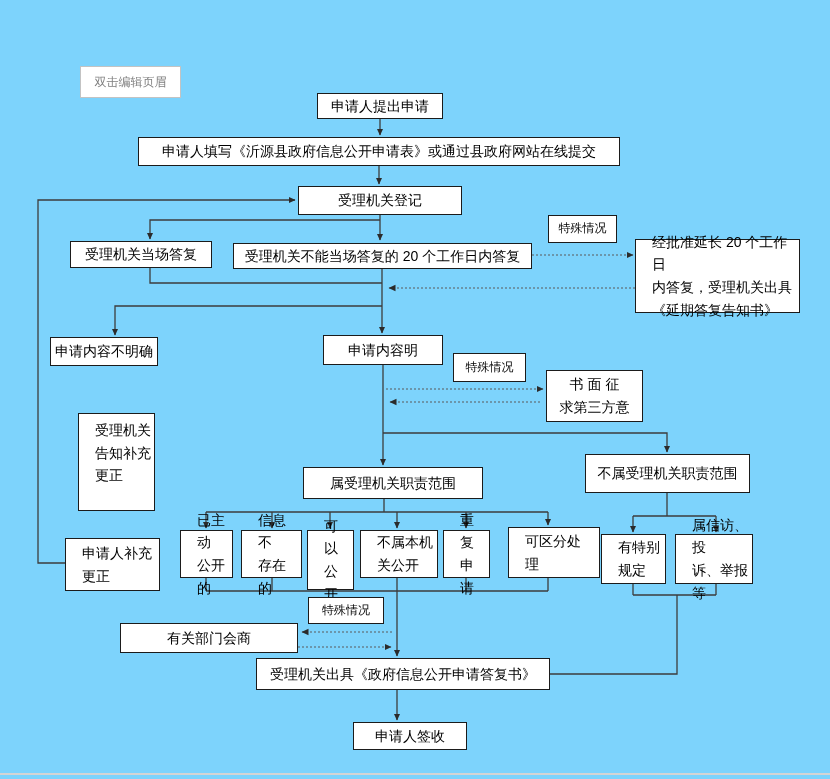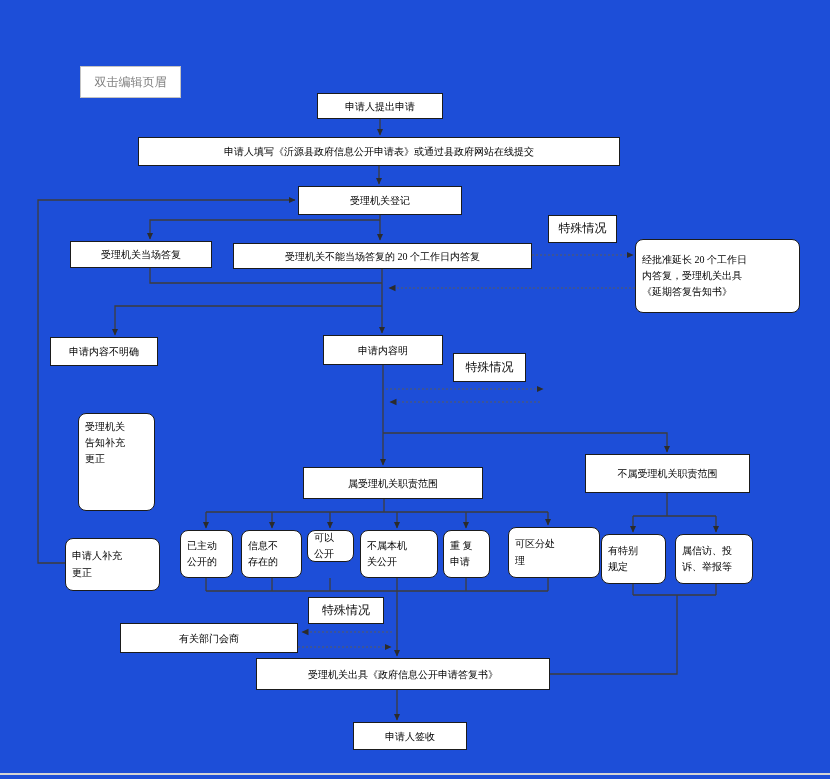--- a/index.html
+++ b/index.html
@@ -1,30 +1,30 @@
 <!DOCTYPE html>
 <html><head>
 <meta charset="utf-8">
 <style>
   html,body{margin:0;padding:0;background:#fff;}
   #canvas{
-    position:relative;width:830px;height:779px;overflow:hidden;background:#1d4ed8;
-    font-family:Liberation Serif, serif;
+    position:relative;width:830px;height:779px;overflow:hidden;background:#7dd3fc;
+    font-family:Liberation Sans, sans-serif;
   }
   svg.wires{position:absolute;left:0;top:0;z-index:1;}
   .s{stroke:#3d3d3d;stroke-width:1.3;fill:none;}
   .d{stroke:#5a5a5a;stroke-width:1.1;fill:none;stroke-dasharray:2 2;}
   .node{
     position:absolute;z-index:2;background:#fff;border:1.5px solid #1b1b1b;
     box-sizing:border-box;display:flex;align-items:center;justify-content:center;
-    text-align:center;font-size:10px;line-height:1.5;color:#000;white-space:pre-line;
+    text-align:center;font-size:14px;line-height:1.5;color:#000;white-space:pre-line;
     padding:1px 3px;
   }
   .node.sm{font-size:12px;line-height:1.3;}
-  .node.left{justify-content:flex-start;text-align:left;padding-left:6px;border-radius:8px;}
+  .node.left{justify-content:flex-start;text-align:left;padding-left:16px;}
   .node.top{align-items:flex-start;padding-top:5px;}
   .node.tall{line-height:1.62;}
   .hint{
     position:absolute;z-index:2;left:80px;top:66px;width:101px;height:32px;
     box-sizing:border-box;border:1px solid #c3c3c3;color:#7f7f7f;background:#fff;
     display:flex;align-items:center;justify-content:center;font-size:12px;
   }
   .page-bottom-edge{
     position:absolute;z-index:3;left:0;top:773px;width:830px;height:2px;background:#d4d4d4;
   }
@@ -82,32 +82,34 @@
   <div class="node" style="left:298px;top:186px;width:164px;height:29px;">受理机关登记</div>
   <div class="node" style="left:70px;top:241px;width:142px;height:27px;">受理机关当场答复</div>
   <div class="node" style="left:233px;top:243px;width:299px;height:26px;">受理机关不能当场答复的 20 个工作日内答复</div>
   <div class="node sm" style="left:548px;top:215px;width:69px;height:28px;">特殊情况</div>
   <div class="node left tall" style="left:635px;top:239px;width:165px;height:74px;">经批准延长 20 个工作日
 内答复，受理机关出具
 《延期答复告知书》</div>
   <div class="node" style="left:50px;top:337px;width:108px;height:29px;">申请内容不明确</div>
   <div class="node" style="left:323px;top:335px;width:120px;height:30px;">申请内容明</div>
   <div class="node sm" style="left:453px;top:353px;width:73px;height:29px;">特殊情况</div>
+  <div class="node tall" style="left:546px;top:370px;width:97px;height:52px;">书 面 征
+求第三方意</div>
   <div class="node left top tall" style="left:78px;top:413px;width:77px;height:98px;">受理机关
 告知补充
 更正</div>
   <div class="node left tall" style="left:65px;top:538px;width:95px;height:53px;">申请人补充
 更正</div>
   <div class="node" style="left:303px;top:467px;width:180px;height:32px;">属受理机关职责范围</div>
   <div class="node" style="left:585px;top:454px;width:165px;height:39px;">不属受理机关职责范围</div>
   <div class="node left tall" style="left:180px;top:530px;width:53px;height:48px;">已主动
 公开的</div>
   <div class="node left tall" style="left:241px;top:530px;width:61px;height:48px;">信息不
 存在的</div>
-  <div class="node left tall" style="left:307px;top:530px;width:47px;height:32px;">可以
+  <div class="node left tall" style="left:307px;top:530px;width:47px;height:60px;">可以
 公开</div>
   <div class="node left tall" style="left:360px;top:530px;width:78px;height:48px;">不属本机
 关公开</div>
   <div class="node left tall" style="left:443px;top:530px;width:47px;height:48px;">重 复
 申请</div>
   <div class="node left tall" style="left:508px;top:527px;width:92px;height:51px;">可区分处
 理</div>
   <div class="node left tall" style="left:601px;top:534px;width:65px;height:50px;">有特别
 规定</div>
   <div class="node left tall" style="left:675px;top:534px;width:78px;height:50px;">属信访、投

